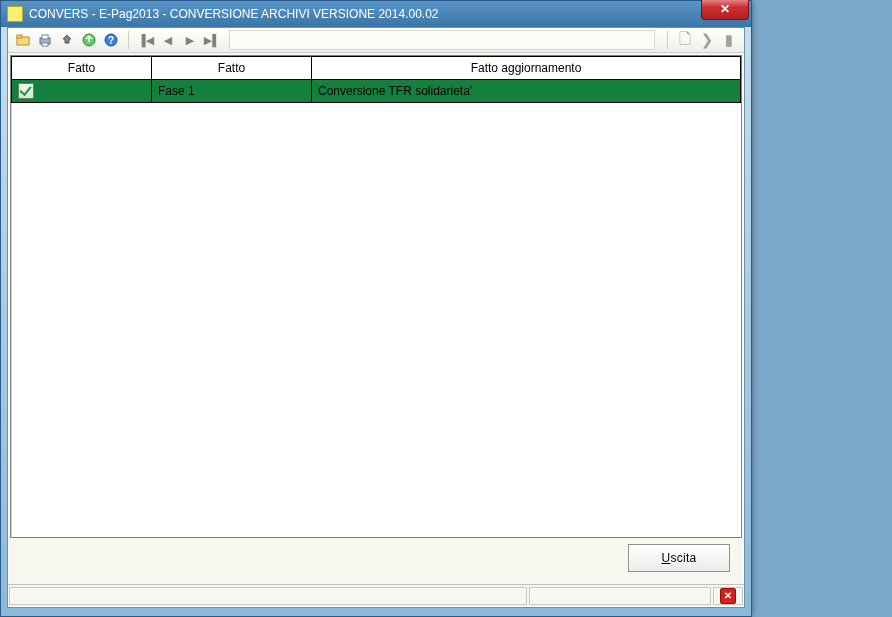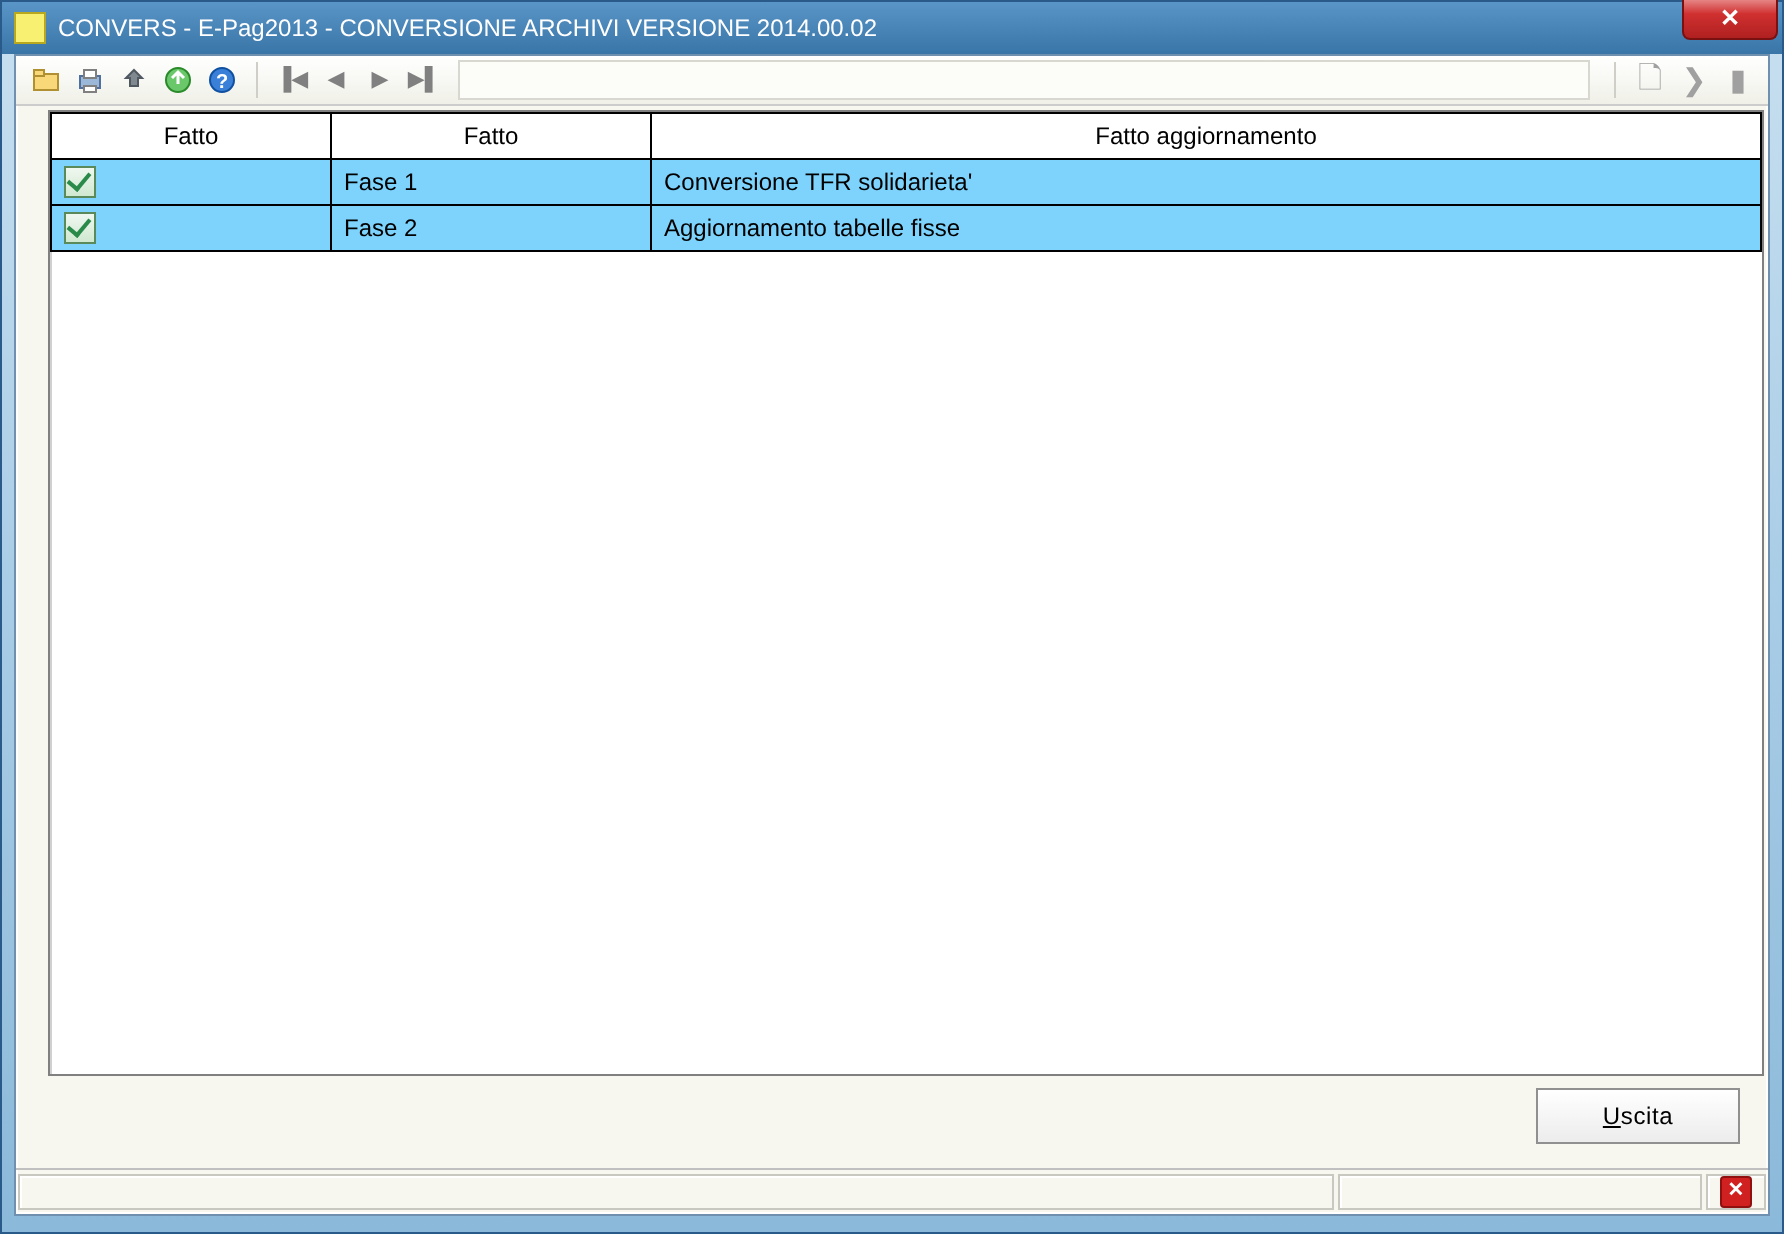--- a/index.html
+++ b/index.html
@@ -3,21 +3,21 @@
 <meta charset="utf-8">
 <style>
   html, body {
     margin: 0;
     padding: 0;
     font-family: Tahoma, Verdana, sans-serif;
     font-size: 12px;
     background: #7aa8c8;
   }
   .outer-frame {
-    width: 892px;
+    width: 752px;
     height: 617px;
     background: linear-gradient(to bottom, #c8e0f0 0%, #a8cce6 50%, #8bb9d9 100%);
     box-sizing: border-box;
     position: relative;
     border: 1px solid #2a5a8a;
     box-shadow: 0 0 6px rgba(0,0,0,0.4);
   }
   .titlebar {
     height: 26px;
     background: linear-gradient(to bottom, #5a95c8 0%, #3a75a8 100%);
@@ -103,41 +103,40 @@
     color: #a0a0a0;
     font-size: 15px;
   }
 
   
   .content-area {
     flex: 1;
     display: flex;
     flex-direction: column;
     padding: 2px 2px 6px 2px;
-    margin-left: 14px;
   }
   .grid-frame {
     flex: 1;
     border: 1px solid #808080;
     background: #ffffff;
     overflow: hidden;
     box-shadow: inset 1px 1px 0 #d0d0d0;
   }
   table.grid {
     border-collapse: collapse;
     width: 100%;
     table-layout: fixed;
   }
   table.grid th, table.grid td {
     border: 1px solid #000000;
     padding: 2px 6px;
     font-size: 12px;
     text-align: left;
     height: 18px;
-    background: #7dd3fc;
+    background: #15803d;
   }
   table.grid th {
     background: #ffffff;
     font-weight: normal;
     text-align: center;
   }
   .col-check { width: 140px; }
   .col-fase { width: 160px; }
   .check-cell {
     text-align: center;
@@ -313,27 +312,20 @@
             </tr>
           </thead>
           <tbody>
             <tr>
               <td class="check-cell">
                 <span class="check-visual"></span>
               </td>
               <td>Fase  1</td>
               <td>Conversione TFR solidarieta'</td>
             </tr>
-            <tr>
-              <td class="check-cell">
-                <span class="check-visual"></span>
-              </td>
-              <td>Fase  2</td>
-              <td>Aggiornamento tabelle fisse</td>
-            </tr>
           </tbody>
         </table>
       </div>
 
       <div class="button-row">
         <div class="big-btn">
           <span class="und">U</span>
             <span>scita</span>
         </div>
       </div>

